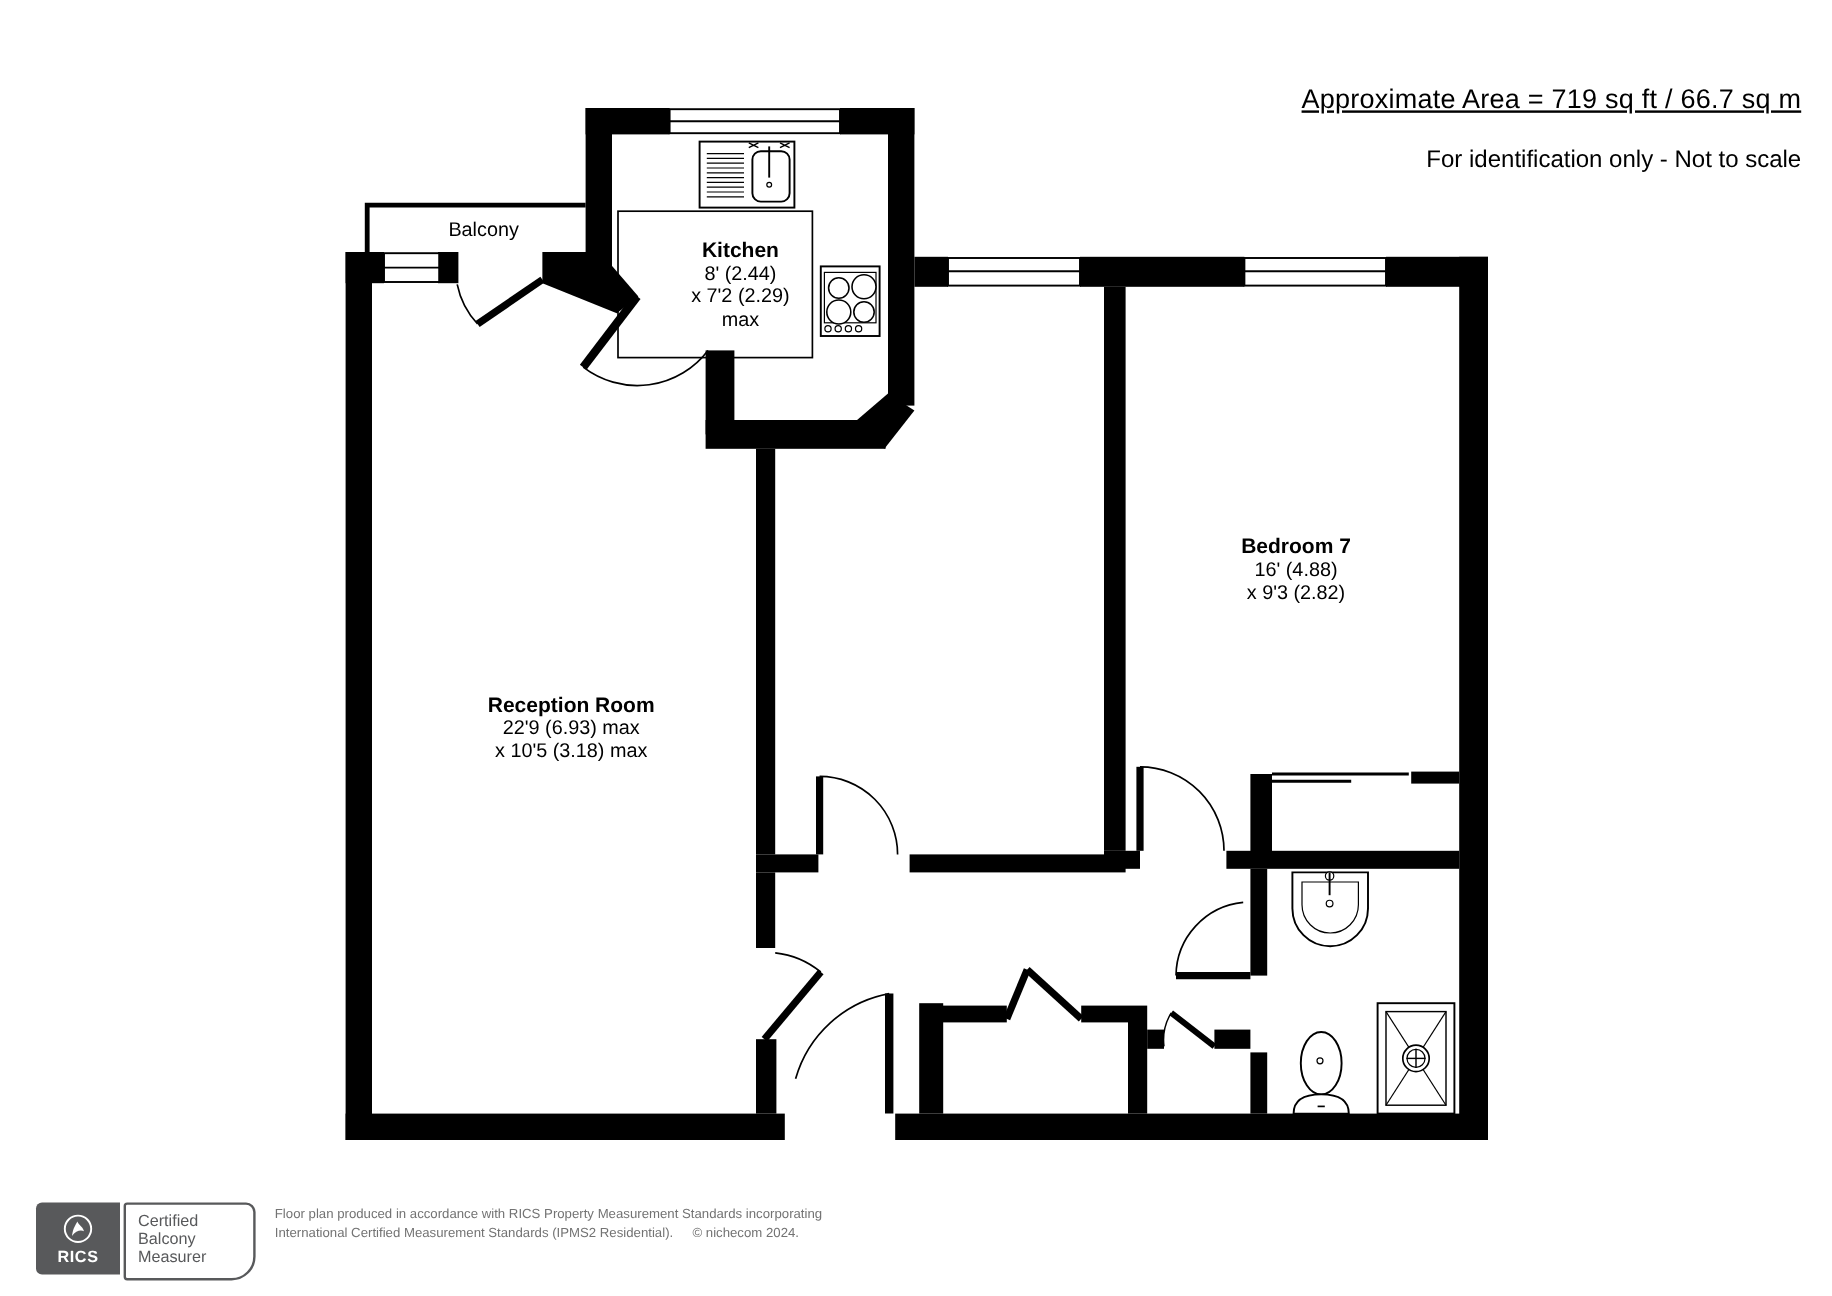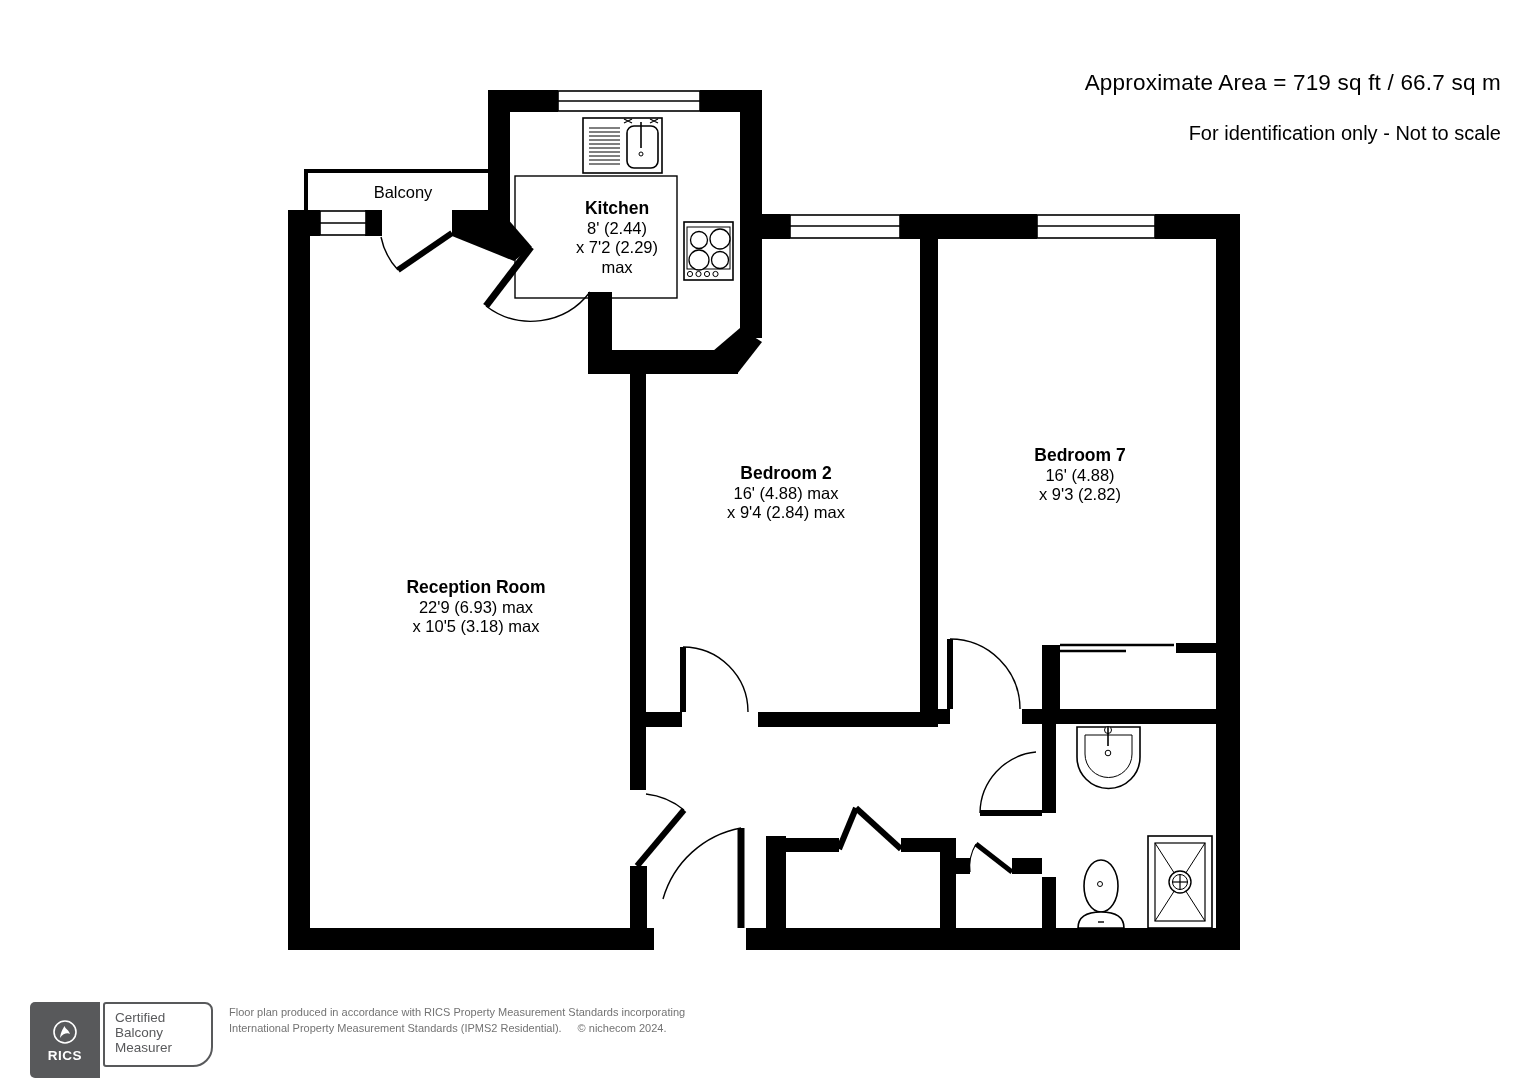--- a/index.html
+++ b/index.html
@@ -1,30 +1,30 @@
 <!DOCTYPE html>
 <html><head>
 <meta charset="utf-8">
 <style>
   html,body{margin:0;padding:0;background:#ffffff;}
   .stage{position:relative;width:1527px;height:1080px;background:#ffffff;overflow:hidden;
          font-family:"Liberation Sans",sans-serif;color:#000;}
   svg.plan{position:absolute;left:0;top:0;}
 
   .hdr{position:absolute;top:70px;right:26px;text-align:right;}
-  .hdr-area{font-size:22.5px;letter-spacing:.2px;}
+  .hdr-area{font-size:22.5px;letter-spacing:.2px;text-decoration:underline;}
   .hdr-note{font-size:20px;margin-top:26px;}
 
   .room-label{position:absolute;transform:translateX(-50%);text-align:center;
               font-size:16.5px;line-height:19.5px;white-space:nowrap;}
   .room-label .rname{font-weight:700;font-size:17.5px;}
   .balcony-label{position:absolute;transform:translateX(-50%);font-weight:400;font-size:16.5px;}
 
   .footer{position:absolute;left:30px;top:1002px;display:flex;align-items:flex-start;}
-  .rics-box{width:70px;height:76px;background:#58595b;border-radius:5px 0 0 5px;
+  .rics-box{width:70px;height:60px;background:#58595b;border-radius:5px 0 0 5px;
             display:flex;flex-direction:column;align-items:center;justify-content:center;}
   .rics-text{color:#fff;font-weight:700;font-size:13.5px;letter-spacing:.5px;line-height:13px;margin-top:2px;}
   .badge{width:96px;height:49px;border:2.5px solid #58595b;border-radius:3px 8px 20px 3px;
          background:#fff;padding:6px 0 6px 10px;margin-left:3px;}
   .badge-line{font-weight:400;font-size:13.5px;line-height:15.2px;color:#58595b;}
   .foot-text{margin-left:16px;color:#737373;font-size:11px;line-height:15.8px;padding-top:3px;}
   .gap{display:inline-block;width:16px;}
 </style>
 </head>
 <body>
@@ -213,25 +213,20 @@
 
   <div class="balcony-label" style="left:403px;top:183px;">Balcony</div>
 
   <div class="room-label" style="left:617px;top:199px;">
     <div class="rname">Kitchen</div>
     <div>8' (2.44)</div>
     <div>x 7'2 (2.29)</div>
     <div>max</div>
   </div>
 
-  <div class="room-label" style="left:786px;top:464px;">
-    <div class="rname">Bedroom 2</div>
-    <div>16' (4.88) max</div>
-    <div>x 9'4 (2.84) max</div>
-  </div>
 
   <div class="room-label" style="left:1080px;top:446px;">
     <div class="rname">Bedroom 7</div>
     <div>16' (4.88)</div>
     <div>x 9'3 (2.82)</div>
   </div>
 
   <div class="room-label" style="left:476px;top:578px;">
     <div class="rname">Reception Room</div>
     <div>22'9 (6.93) max</div>
@@ -247,18 +242,18 @@
       <div class="rics-text">RICS</div>
     </div>
     <div class="badge">
       <div class="badge-line">Certified</div>
       <div class="badge-line">Balcony</div>
       <div class="badge-line">Measurer</div>
     </div>
     <div class="foot-text">
       <div>Floor plan produced in accordance with RICS Property Measurement Standards incorporating</div>
       <div>
-        <span>International Property Measurement Standards (IPMS2 Residential).</span><span class="gap"></span><span>© nichecom 2024.</span>
+        <span>International Certified Measurement Standards (IPMS2 Residential).</span><span class="gap"></span><span>© nichecom 2024.</span>
       </div>
     </div>
   </div>
 
 </div>
 
 </body></html>

